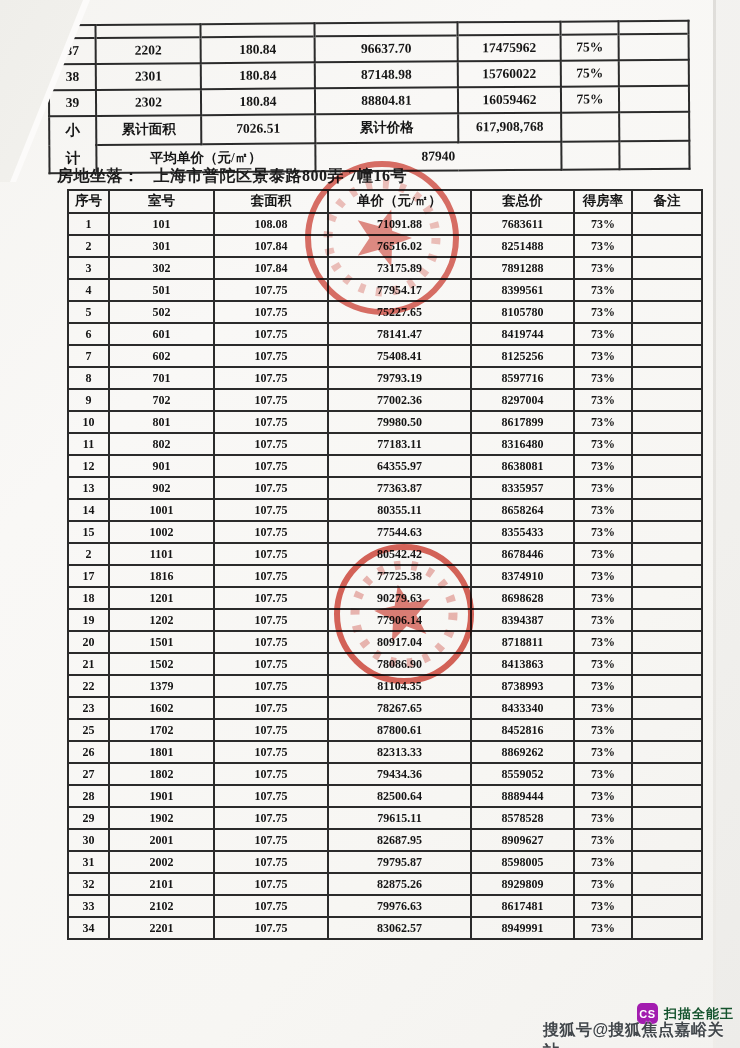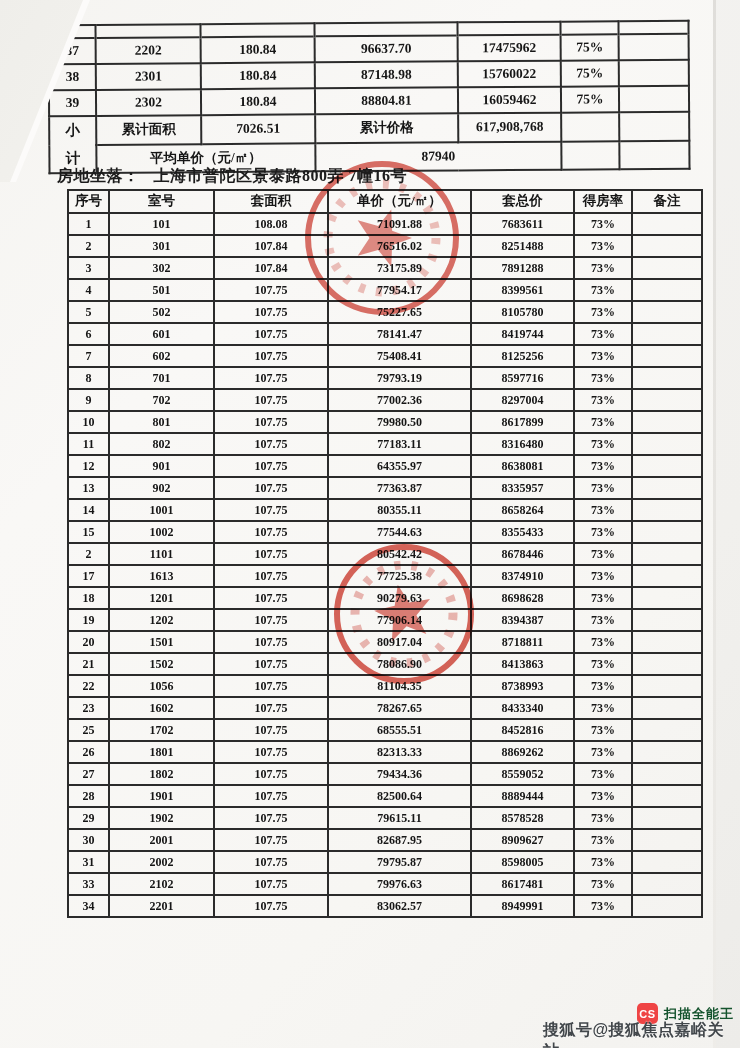--- a/index.html
+++ b/index.html
@@ -37,21 +37,21 @@
     background:linear-gradient(120deg,#efeeea 0%,#f3f2ee 100%);
     clip-path:polygon(0 0,83px 0,10px 182px,0 182px);z-index:6;}
   .edge-line{left:713px;top:0;width:3px;height:1048px;z-index:4;opacity:.8;
     background:linear-gradient(180deg,#d9d7d3 0%,#e4e2de 55%,#edebe7 100%);}
   .edge-tint{left:716px;top:0;width:24px;height:1048px;z-index:3;background:rgba(110,105,95,.04);}
   
   .stamp{position:absolute;z-index:7;mix-blend-mode:multiply;}
   
   .scanner{left:637px;top:1003px;z-index:10;display:flex;align-items:center;gap:6px;
     font-family:"Liberation Sans","DejaVu Sans",sans-serif;}
-  .cs-badge{width:21px;height:21px;border-radius:5px;background:#ef4444;color:#fff;
+  .cs-badge{width:21px;height:21px;border-radius:5px;background:#a21caf;color:#fff;
     font-size:11px;font-weight:bold;display:flex;align-items:center;justify-content:center;
     letter-spacing:.5px;}
   .cs-name{font-size:13px;font-weight:bold;color:#14532d;letter-spacing:1px;}
   .sohu{left:543px;top:1020px;z-index:10;font-size:16px;font-weight:bold;color:#42474b;
     letter-spacing:.5px;font-family:"Liberation Sans","DejaVu Sans",sans-serif;
     text-shadow:0 1px 0 rgba(255,255,255,.6), 0 -1px 0 rgba(255,255,255,.35);}
 </style>
 </head>
 <body>
 
@@ -295,21 +295,21 @@
         <td>2</td>
         <td>1101</td>
         <td>107.75</td>
         <td>80542.42</td>
         <td>8678446</td>
         <td>73%</td>
         <td></td>
       </tr>
       <tr>
         <td>17</td>
-        <td>1613</td>
+        <td>1816</td>
         <td>107.75</td>
         <td>77725.38</td>
         <td>8374910</td>
         <td>73%</td>
         <td></td>
       </tr>
       <tr>
         <td>18</td>
         <td>1201</td>
         <td>107.75</td>
@@ -340,41 +340,41 @@
         <td>21</td>
         <td>1502</td>
         <td>107.75</td>
         <td>78086.90</td>
         <td>8413863</td>
         <td>73%</td>
         <td></td>
       </tr>
       <tr>
         <td>22</td>
-        <td>1056</td>
+        <td>1379</td>
         <td>107.75</td>
         <td>81104.35</td>
         <td>8738993</td>
         <td>73%</td>
         <td></td>
       </tr>
       <tr>
         <td>23</td>
         <td>1602</td>
         <td>107.75</td>
         <td>78267.65</td>
         <td>8433340</td>
         <td>73%</td>
         <td></td>
       </tr>
       <tr>
         <td>25</td>
         <td>1702</td>
         <td>107.75</td>
-        <td>68555.51</td>
+        <td>87800.61</td>
         <td>8452816</td>
         <td>73%</td>
         <td></td>
       </tr>
       <tr>
         <td>26</td>
         <td>1801</td>
         <td>107.75</td>
         <td>82313.33</td>
         <td>8869262</td>
@@ -416,20 +416,29 @@
         <td>8909627</td>
         <td>73%</td>
         <td></td>
       </tr>
       <tr>
         <td>31</td>
         <td>2002</td>
         <td>107.75</td>
         <td>79795.87</td>
         <td>8598005</td>
+        <td>73%</td>
+        <td></td>
+      </tr>
+      <tr>
+        <td>32</td>
+        <td>2101</td>
+        <td>107.75</td>
+        <td>82875.26</td>
+        <td>8929809</td>
         <td>73%</td>
         <td></td>
       </tr>
       <tr>
         <td>33</td>
         <td>2102</td>
         <td>107.75</td>
         <td>79976.63</td>
         <td>8617481</td>
         <td>73%</td>

